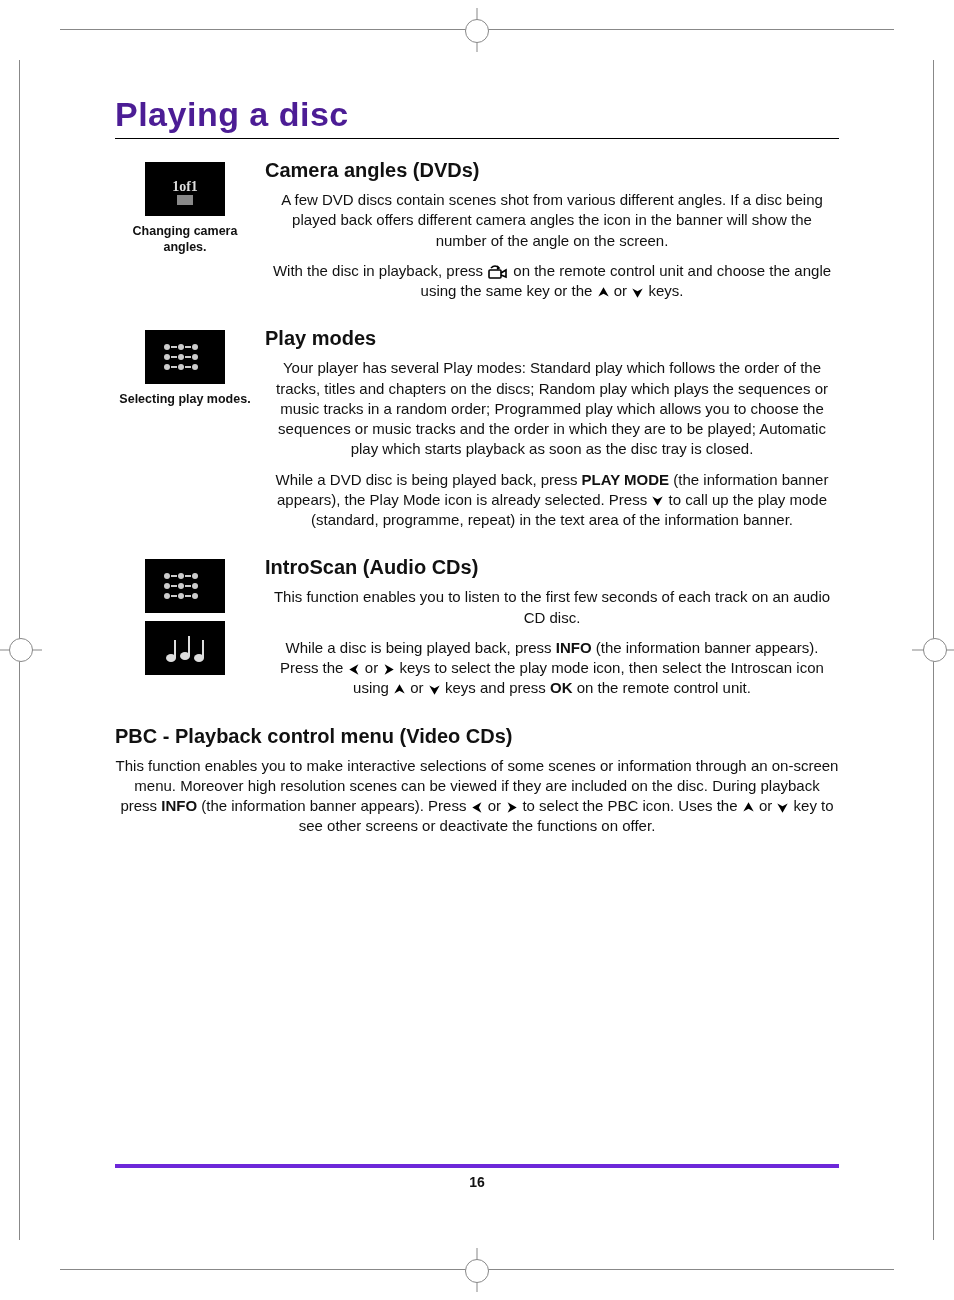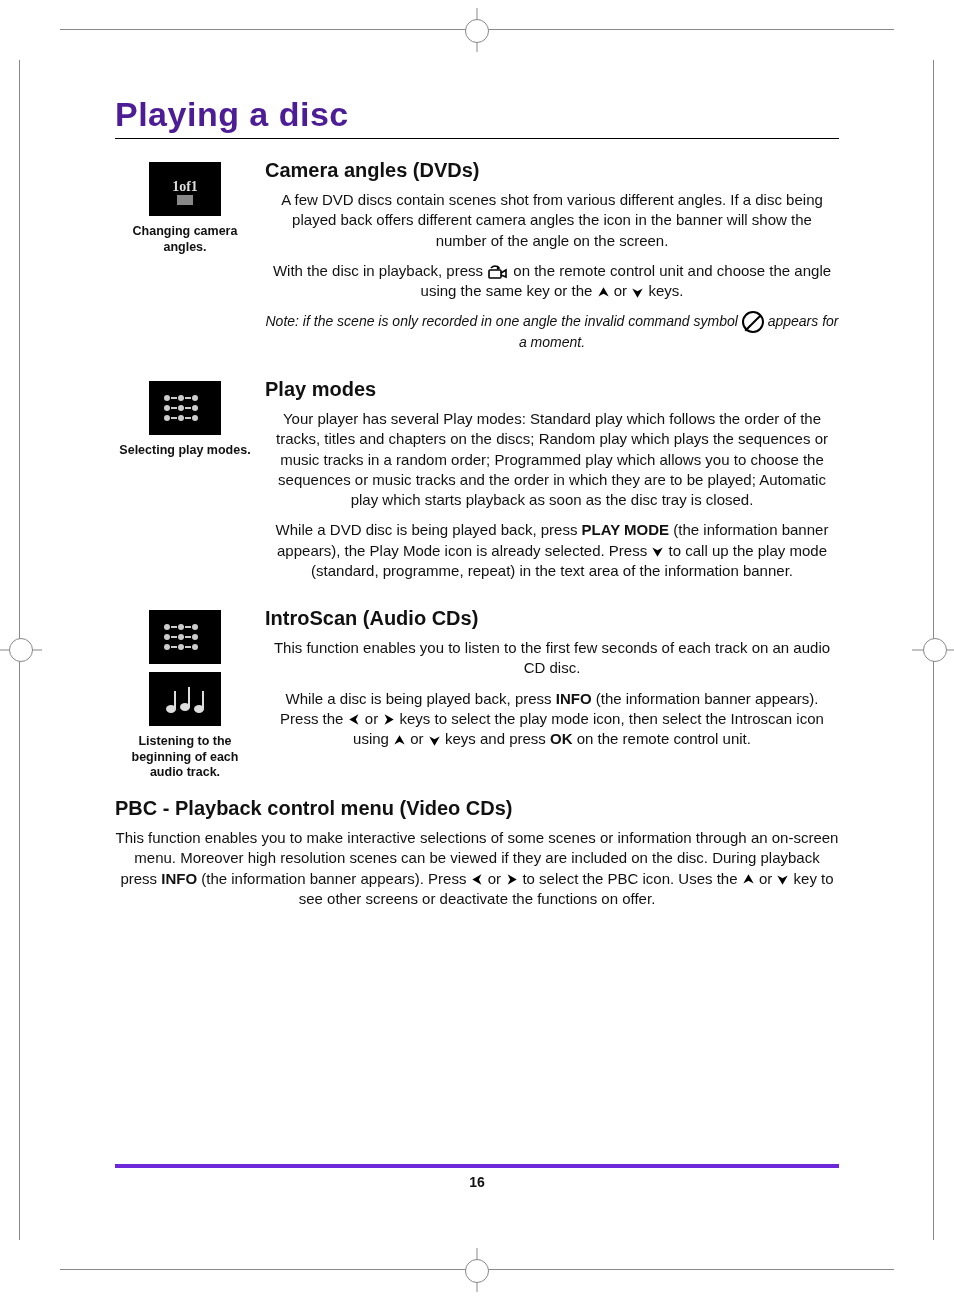--- a/index.html
+++ b/index.html
@@ -12,21 +12,21 @@
   .crop-side{position:absolute;top:0;bottom:0;width:40px;}
   .crop-side.left{left:0}.crop-side.right{right:0}
   .crop-side::before{content:"";position:absolute;top:60px;bottom:60px;left:19px;border-left:1px solid #888;}
   .crop-side .circ{position:absolute;top:50%;left:9px;width:22px;height:22px;border:1px solid #888;border-radius:50%;transform:translateY(-50%);background:#fff;}
   .crop-side .hbar{position:absolute;top:50%;left:-2px;width:44px;height:1px;background:#888;transform:translateY(-50%);}
   .content{position:absolute;left:115px;right:115px;top:95px;bottom:95px;}
   h1.page-title{font-size:34px;font-weight:700;color:#4c1d95;margin:0 0 4px 0;letter-spacing:0.5px;}
   .rule{border:none;border-top:1px solid #000;margin:0 0 18px 0;}
   .row{display:flex;align-items:flex-start;margin-bottom:14px;}
   .sidecol{width:150px;flex:0 0 150px;text-align:center;font-size:12.5px;font-weight:700;line-height:1.25;padding-right:10px;box-sizing:border-box;}
-  .sidecol .thumb{width:72px;height:54px;background:#000;margin:5px auto 8px auto;display:flex;align-items:center;justify-content:center;color:#fff;font-size:9px;}
+  .sidecol .thumb{width:80px;height:54px;background:#000;margin:5px auto 8px auto;display:flex;align-items:center;justify-content:center;color:#fff;font-size:9px;}
   .maincol{flex:1;font-size:15px;line-height:1.35;}
   .maincol h2{font-size:20px;font-weight:700;margin:0 0 6px 0;}
   .maincol p{margin:0 0 10px 0;text-align:center;}
   .note{font-style:italic;margin:4px 0 12px 18px;font-size:14px;}
   .bold{font-weight:700;font-style:normal;}
   .prohibit{display:inline-block;width:18px;height:18px;border:2.5px solid #000;border-radius:50%;position:relative;vertical-align:middle;}
   .prohibit::after{content:"";position:absolute;left:-2px;right:-2px;top:50%;border-top:2.5px solid #000;transform:rotate(-45deg);}
   .footer{position:absolute;left:115px;right:115px;bottom:110px;border-top:4px solid #6d28d9;text-align:center;font-weight:700;font-size:14px;padding-top:6px;}
   svg.arrow{width:13px;height:13px;vertical-align:middle;}
   svg.angle-icon{width:22px;height:16px;vertical-align:middle;}
@@ -76,21 +76,20 @@
                 <rect x="2" y="6" width="12" height="8" rx="1"></rect>
                 <path d="M14 9 L19 6 L19 13 L14 11"></path>
                 <path d="M4 4 Q8 0 12 4"></path>
                 <path d="M10 2 L12 4 L10 5"></path>
               </g>
             </svg> on the remote control unit and choose the angle using the same key or the <svg class="arrow" viewBox="0 0 10 10">
               <path d="M5 1 L9 8 L5 6 L1 8 Z" fill="#000"></path>
             </svg> or <svg class="arrow" viewBox="0 0 10 10">
               <path d="M5 9 L1 2 L5 4 L9 2 Z" fill="#000"></path>
             </svg> keys.</p>
-        <p class="note">Note: if the scene is only recorded in one angle the invalid command symbol <span class="prohibit"></span> appears for a moment.</p>
       </div>
     </div>
 
     <div class="row">
       <div class="sidecol">
         <div class="thumb">
           <svg viewBox="0 0 60 44">
               <g fill="#ccc">
                 <circle cx="12" cy="12" r="3"></circle>
                 <rect x="16" y="11" width="6" height="2"></rect>
@@ -149,21 +148,20 @@
               <g fill="#ddd">
                 <ellipse cx="16" cy="32" rx="5" ry="4"></ellipse>
                 <rect x="19" y="14" width="2" height="18"></rect>
                 <ellipse cx="30" cy="30" rx="5" ry="4"></ellipse>
                 <rect x="33" y="10" width="2" height="20"></rect>
                 <ellipse cx="44" cy="32" rx="5" ry="4"></ellipse>
                 <rect x="47" y="14" width="2" height="18"></rect>
               </g>
             </svg>
         </div>
-        <div>Listening to the beginning of each audio track.</div>
       </div>
       <div class="maincol">
         <h2>IntroScan (Audio CDs)</h2>
         <p>This function enables you to listen to the first few seconds of each track on an audio CD disc.</p>
         <p>While a disc is being played back, press <span class="bold">INFO</span> (the information banner appears). Press the <svg class="arrow" viewBox="0 0 10 10">
               <path d="M1 5 L8 1 L6 5 L8 9 Z" fill="#000"></path>
             </svg> or <svg class="arrow" viewBox="0 0 10 10">
               <path d="M9 5 L2 9 L4 5 L2 1 Z" fill="#000"></path>
             </svg> keys to select the play mode icon, then select the Introscan icon using <svg class="arrow" viewBox="0 0 10 10">
               <path d="M5 1 L9 8 L5 6 L1 8 Z" fill="#000"></path>

